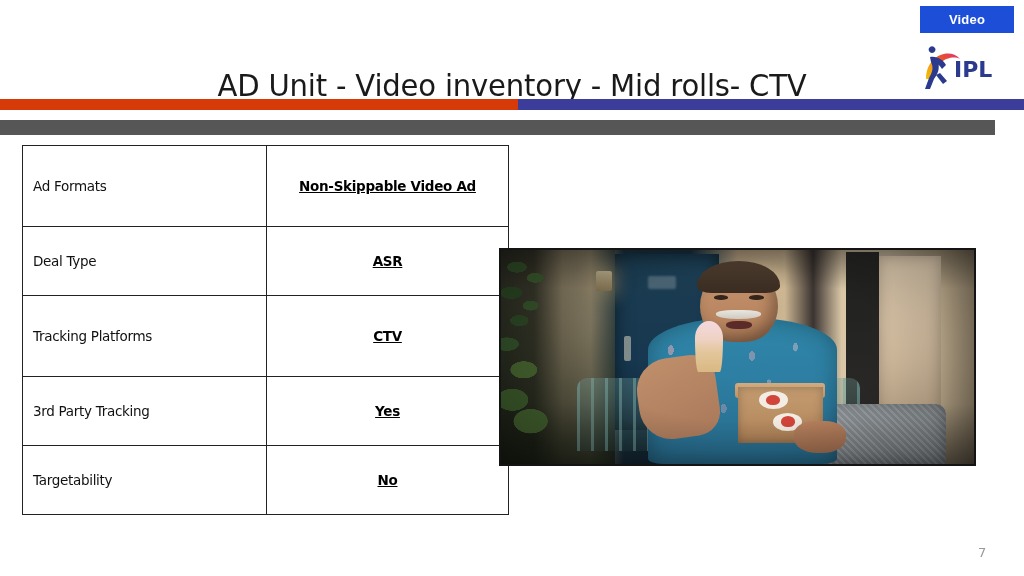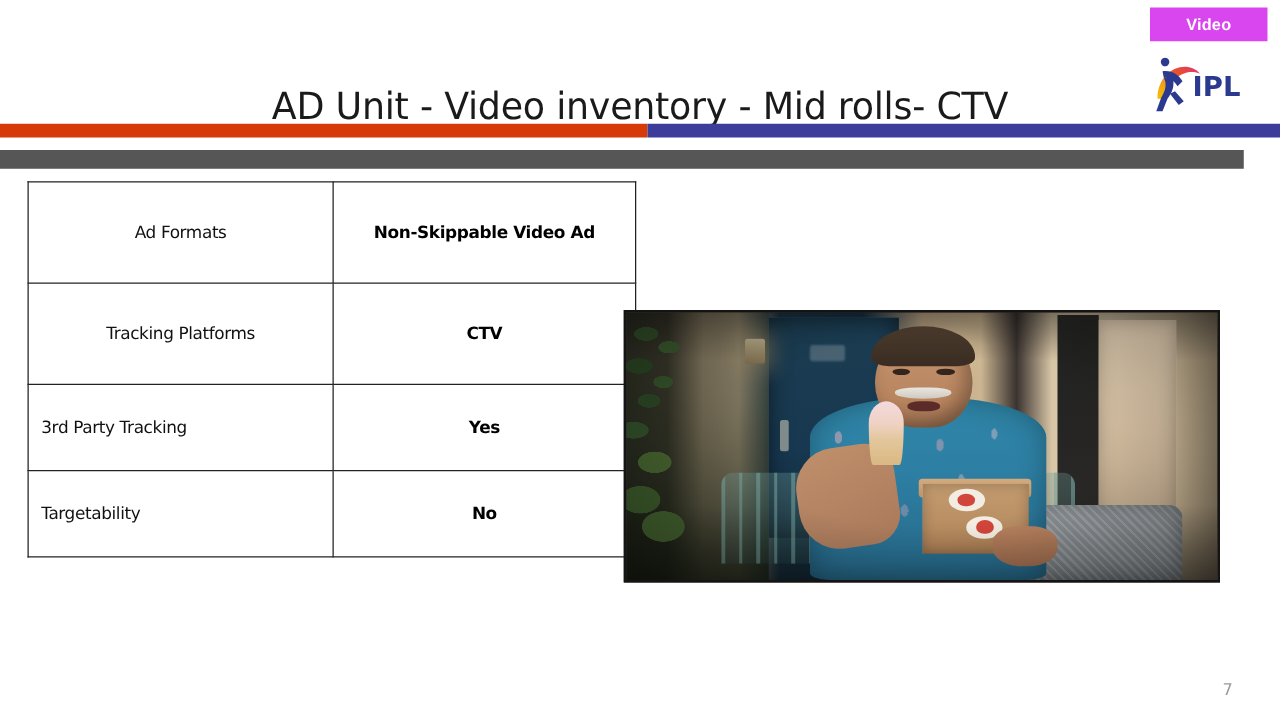--- a/index.html
+++ b/index.html
@@ -16,21 +16,21 @@
     color: #000000;
   }
 
   
   .video-badge {
     position: absolute;
     left: 920px;
     top: 6px;
     width: 94px;
     height: 27px;
-    background: #d946ef;
+    background: #1d4ed8;
     color: #ffffff;
     font-size: 13px;
     font-weight: bold;
     display: flex;
     align-items: center;
     justify-content: center;
     letter-spacing: .2px;
   }
 
   
@@ -102,22 +102,23 @@
     letter-spacing: -0.3px;
   }
   .spec-table td.value {
     width: 221px;
     font-size: 13.5px;
     font-weight: bold;
     color: #000000;
     text-align: center;
     font-family: "DejaVu Sans", sans-serif;
     letter-spacing: -0.3px;
-  }
-  .spec-table tr.tall td { height: 80px; text-align: center; }
+    text-decoration: underline;
+  }
+  .spec-table tr.tall td { height: 80px; }
   .spec-table tr.short td { height: 68px; }
 
   
   .video-still {
     position: absolute;
     left: 499px;
     top: 248px;
     width: 473px;
     height: 214px;
     border: 2px solid #141414;
@@ -353,20 +354,24 @@
   <div class="bar-orange"></div>
   <div class="bar-blue"></div>
 </div>
 <div class="gray-bar"></div>
 
 <table class="spec-table">
   <tbody>
     <tr class="tall">
       <td class="label">Ad Formats</td>
       <td class="value">Non-Skippable Video Ad</td>
+    </tr>
+    <tr class="short">
+      <td class="label">Deal Type</td>
+      <td class="value">ASR</td>
     </tr>
     <tr class="tall">
       <td class="label">Tracking Platforms</td>
       <td class="value">CTV</td>
     </tr>
     <tr class="short">
       <td class="label">3rd Party Tracking</td>
       <td class="value">Yes</td>
     </tr>
     <tr class="short">

